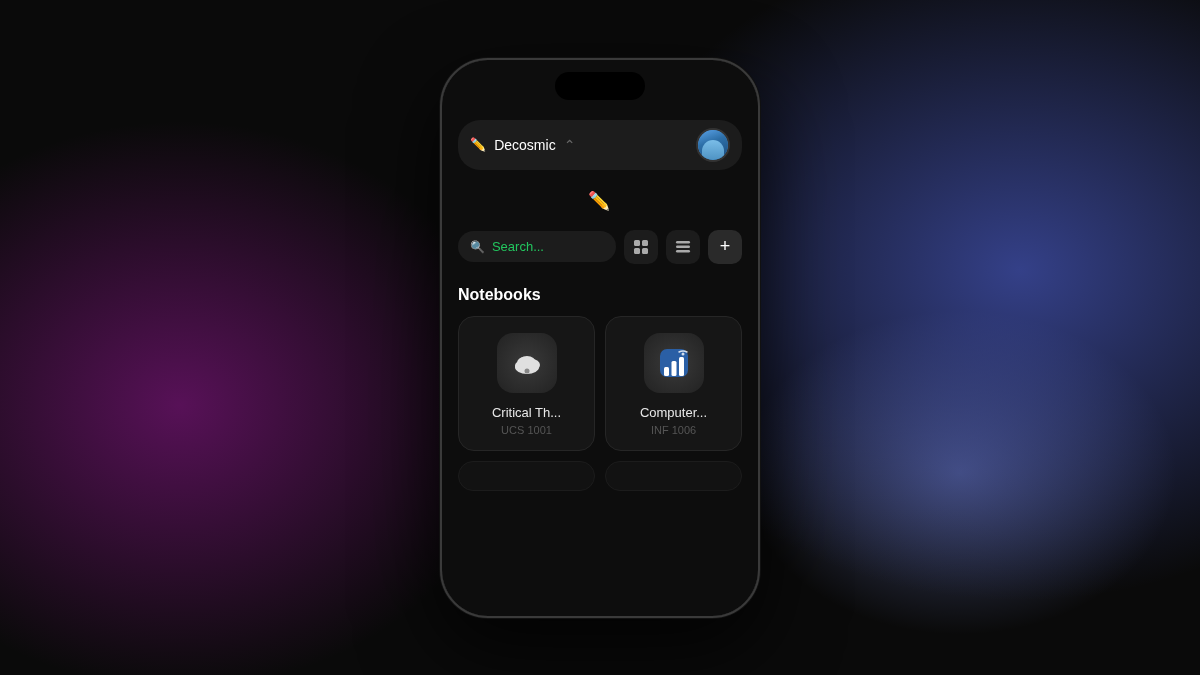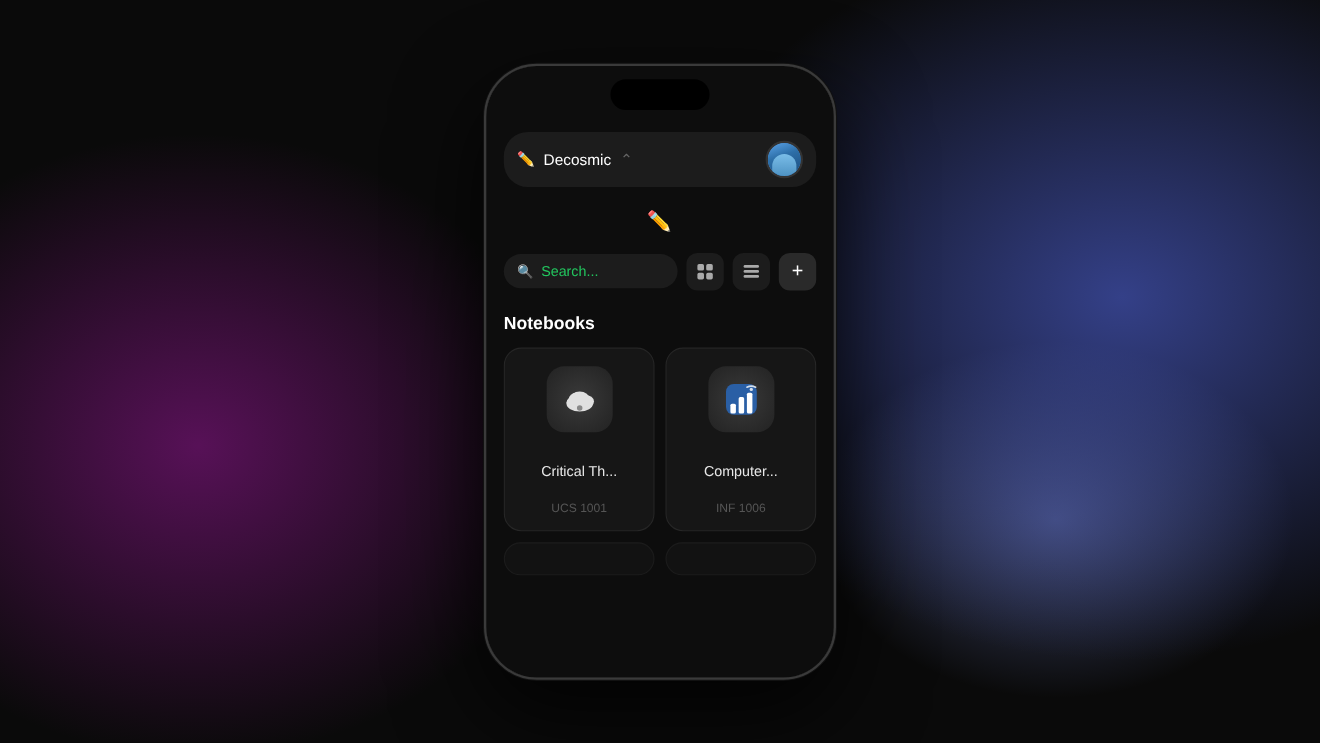--- a/index.html
+++ b/index.html
@@ -295,21 +295,21 @@
     }
 
     .notebook-card {
       background: #161616;
       border-radius: 16px;
       border: 1px solid #262626;
       padding: 16px 12px 14px;
       display: flex;
       flex-direction: column;
       align-items: center;
-      gap: 28px;
+      gap: 12px;
     }
 
     .notebook-icon-wrap {
       width: 60px;
       height: 60px;
       border-radius: 16px;
       background: #2a2a2a;
       display: flex;
       align-items: center;
       justify-content: center;

